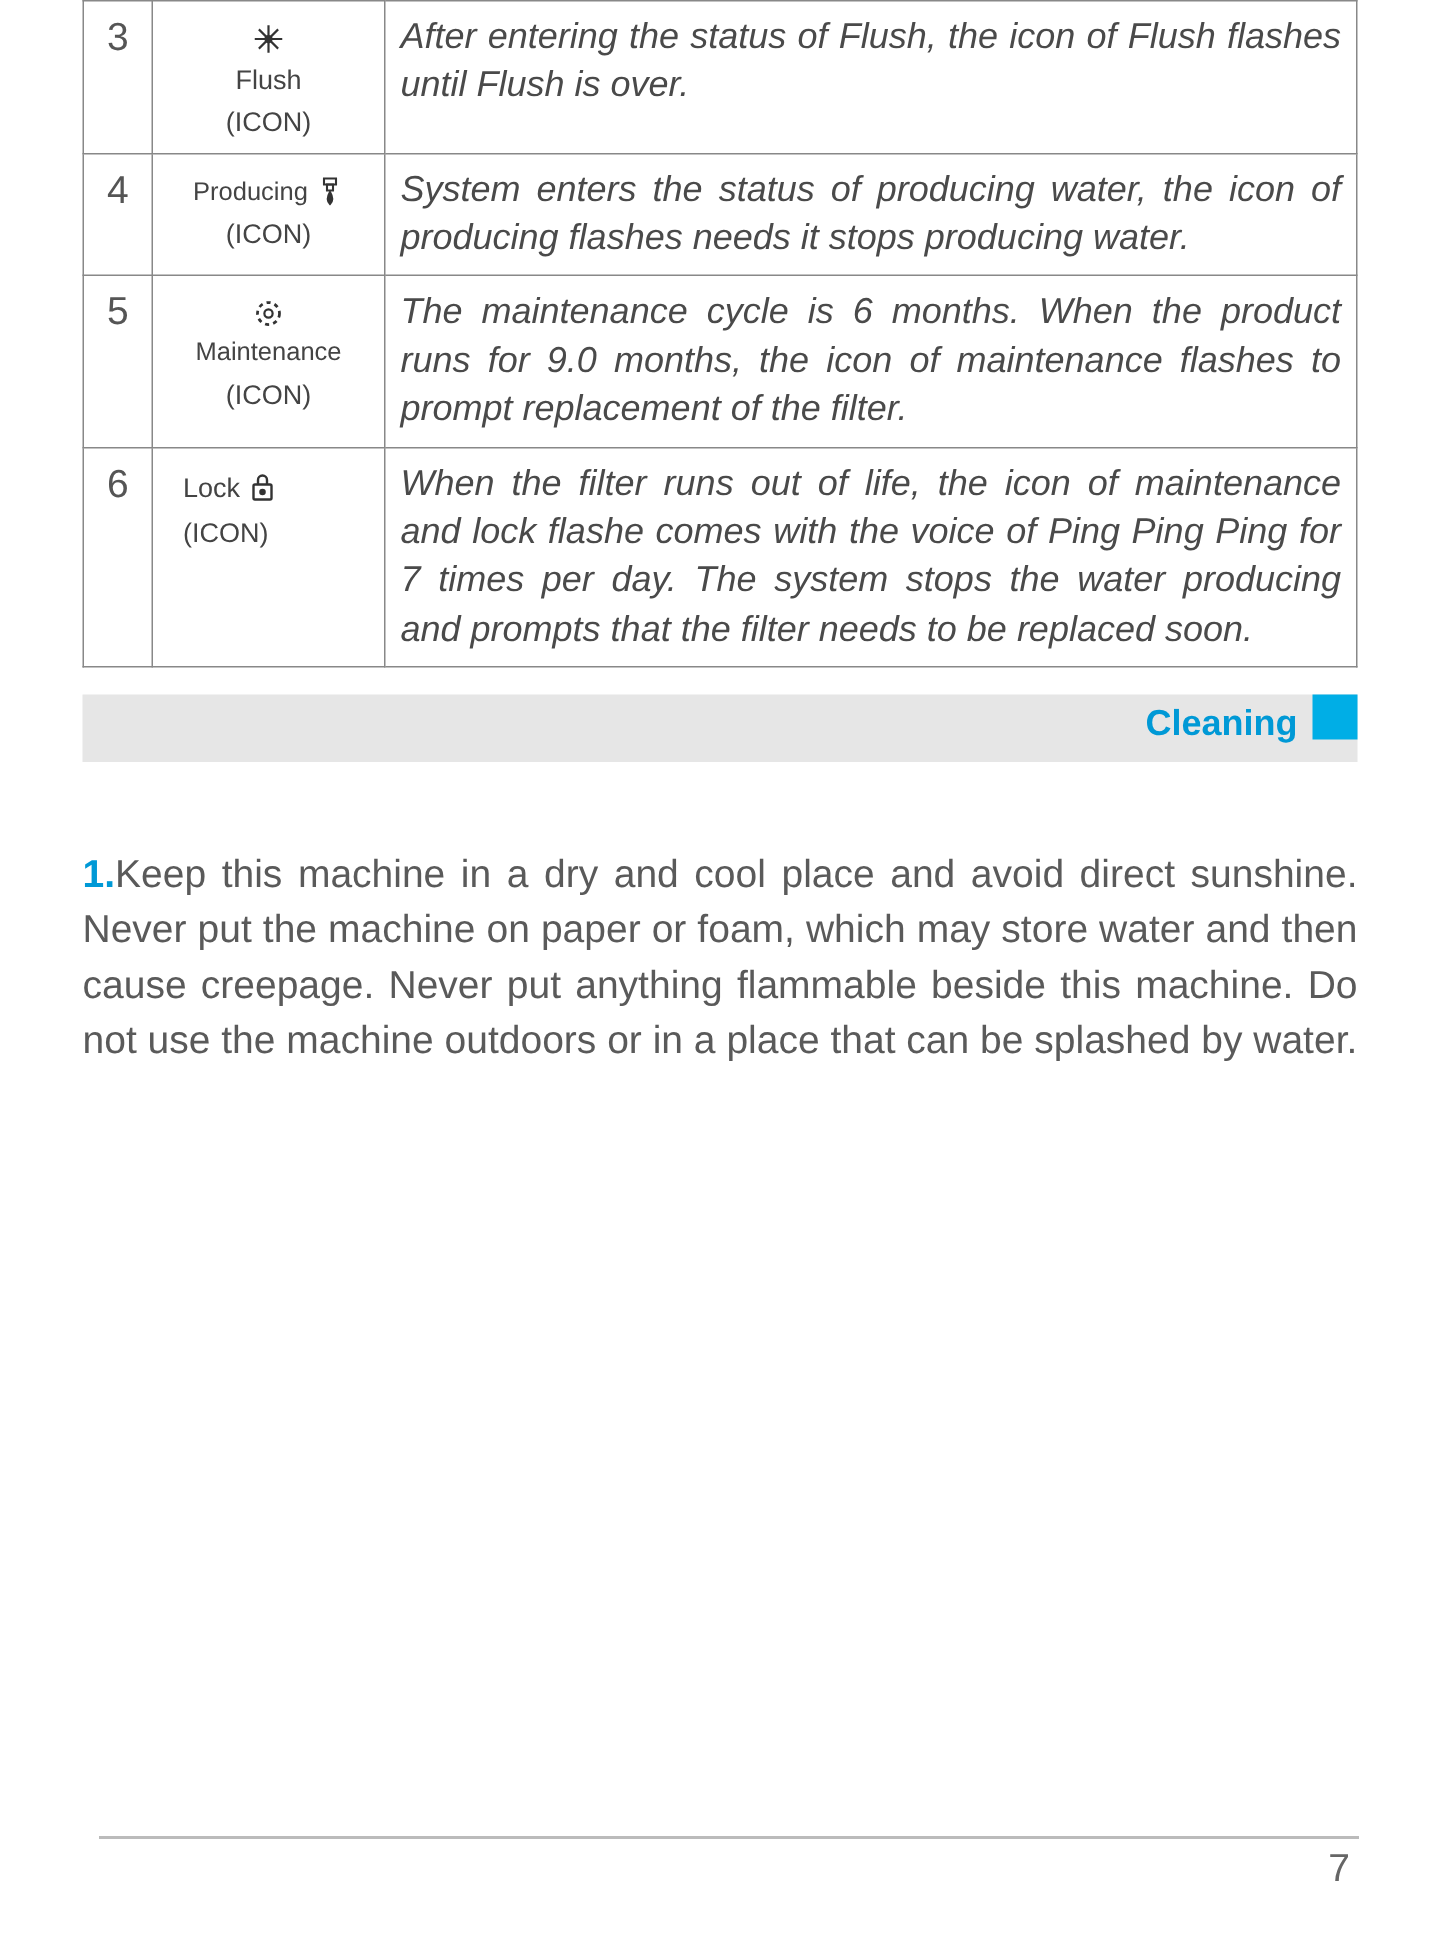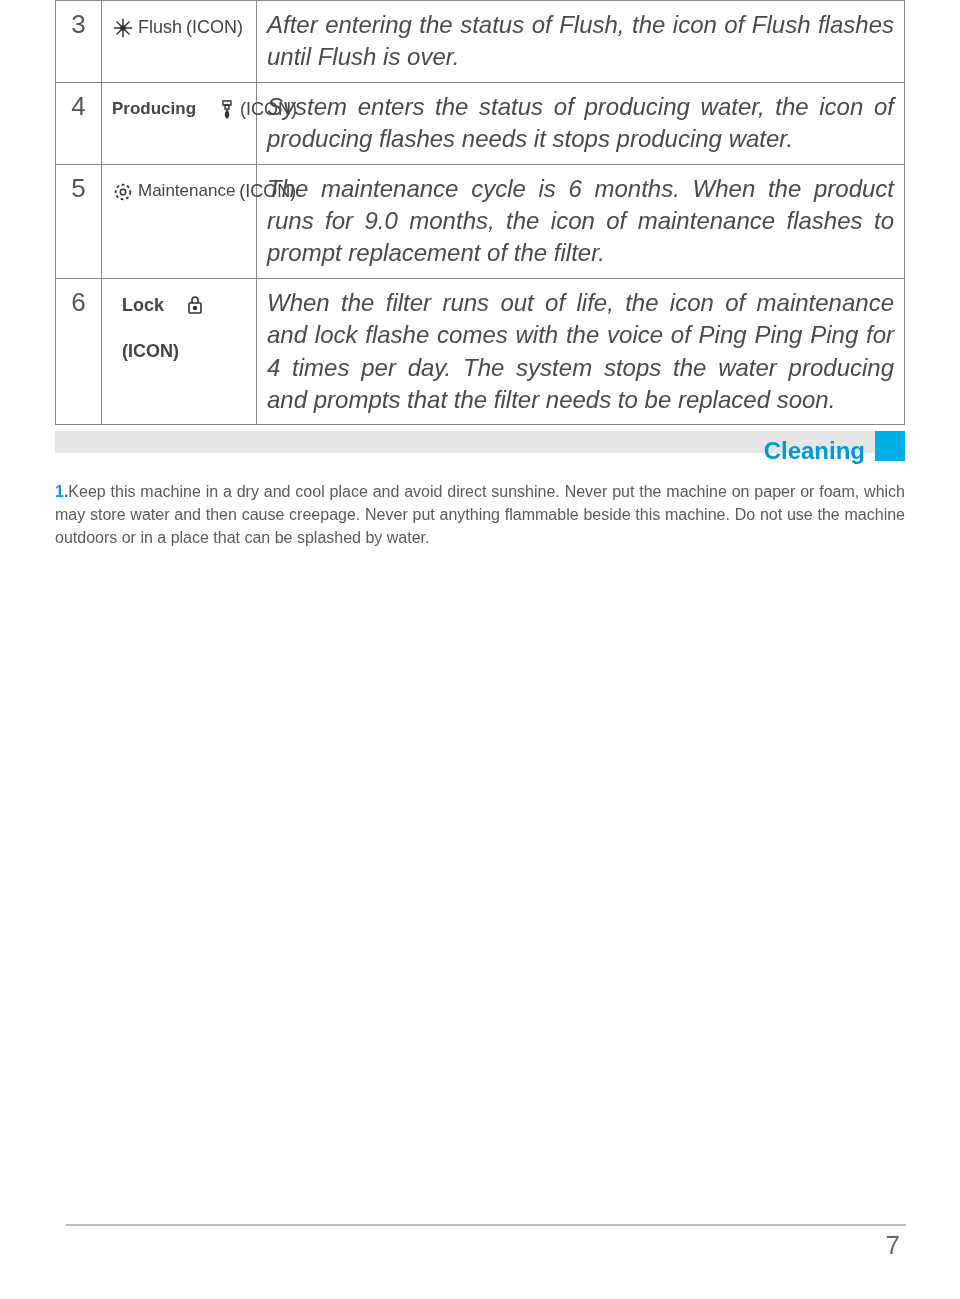--- a/index.html
+++ b/index.html
@@ -3,28 +3,28 @@
 <meta charset="utf-8">
 <style>
   * { box-sizing: border-box; margin: 0; padding: 0; }
   html, body { width: 960px; height: 1299px; font-family: "Segoe UI", "Myriad Pro", Arial, sans-serif; background: #fff; color: #5a5a5a; }
   .page { width: 960px; height: 1299px; position: relative; padding: 0 55px 0 55px; }
   table.icon-table { width: 100%; border-collapse: collapse; table-layout: fixed; }
   table.icon-table td { border: 1px solid #888; vertical-align: top; padding: 8px 10px; font-size: 24px; line-height: 1.35; color: #4a4a4a; }
   table.icon-table td.num { width: 46px; text-align: center; font-size: 26px; color: #555; padding-top: 6px; }
   table.icon-table td.label { width: 155px; text-align: center; font-size: 18px; color: #444; padding-top: 14px; }
   table.icon-table td.desc { text-align: justify; font-style: italic; }
-  .icon-stack { display: flex; flex-direction: row; align-items: flex-end; gap: 4px; }
-  .icon-row-inner { display: flex; align-items: center; justify-content: center; gap: 22px; font-weight: bold; }
+  .icon-stack { display: flex; flex-direction: column; align-items: center; gap: 4px; }
+  .icon-row-inner { display: flex; align-items: center; justify-content: center; gap: 6px; }
   .icon-box { display: inline-block; }
   .label-small { font-size: 17px; }
-  .section-bar { margin-top: 6px; height: 22px; position: relative; background: #e6e6e6; }
+  .section-bar { margin-top: 18px; height: 45px; position: relative; background: #e6e6e6; }
   .section-bar .title { position: absolute; right: 40px; top: 0; line-height: 40px; font-size: 24px; font-weight: 700; color: #0099d6; }
   .section-bar .sq { position: absolute; right: 0; top: 0; width: 30px; height: 30px; background: #00aee6; }
-  .body-text { margin-top: 28px; font-size: 16px; line-height: 1.42; color: #5a5a5a; text-align: justify; }
+  .body-text { margin-top: 56px; font-size: 26px; line-height: 1.42; color: #5a5a5a; text-align: justify; }
   .body-text p { margin-bottom: 18px; }
   .lead-num { color: #0099d6; font-weight: 700; }
   .page-num { position: absolute; right: 60px; bottom: 38px; font-size: 26px; color: #666; }
   .page-num::before { content: ""; position: absolute; right: -6px; left: -820px; top: -6px; height: 2px; background: #bbb; }
   svg { display: block; }
 </style>
 </head>
 <body>
 
 <div class="page">
@@ -101,21 +101,21 @@
                       <rect x="3" y="8" width="12" height="10" rx="1"></rect>
                       <path d="M6 8 v-3 a3 3 0 0 1 6 0 v3"></path>
                       <circle cx="9" cy="13" r="1.4" fill="#333"></circle>
                     </g>
                   </svg>
             </span>
           </div>
           <span>(ICON)</span>
         </div>
       </td>
-      <td class="desc">When the filter runs out of life, the icon of maintenance and lock flashe comes with the voice of Ping Ping Ping for 4 times per day. The system stops the water producing and prompts that the filter needs to be replaced soon.</td>
+      <td class="desc">When the filter runs out of life, the icon of maintenance and lock flashe comes with the voice of Ping Ping Ping for 7 times per day. The system stops the water producing and prompts that the filter needs to be replaced soon.</td>
     </tr>
   </tbody>
     </table>
 
   <div class="section-bar">
     <span class="title">Cleaning</span>
     <span class="sq"></span>
   </div>
 
   <div class="body-text">

